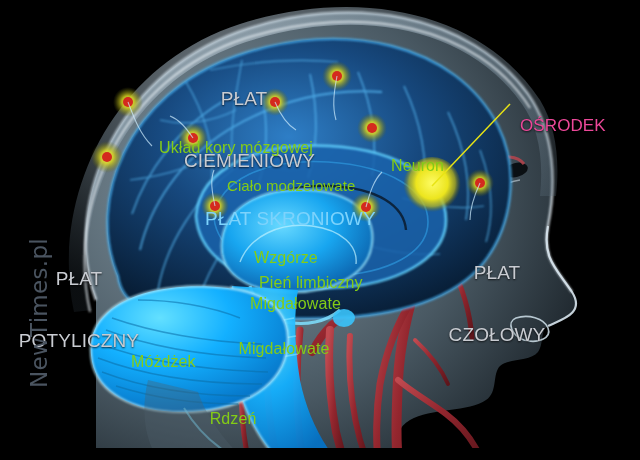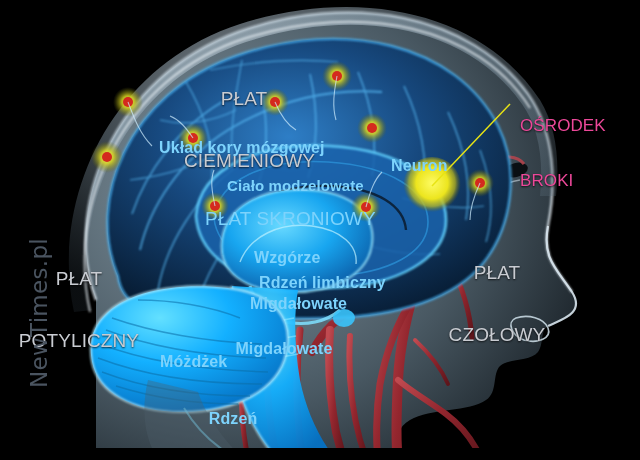--- a/index.html
+++ b/index.html
@@ -19,22 +19,22 @@
   
   .lbl{
     position:absolute;
     white-space:pre;
     line-height:1.08;
     pointer-events:auto;
     letter-spacing:.1px;
   }
   
   .lbl.dark{
-    color:#7dd3fc;
-    font-weight:bold;
+    color:#84cc16;
+    font-weight:normal;
   }
   
   .lbl.light{
     color:#c9ccd2;
     font-weight:normal;
     text-shadow:0 1px 2px rgba(0,0,0,.75);
   }
   .lbl.callout{
     color:#ec4899;
     font-weight:normal;
@@ -299,46 +299,45 @@
 
   <div class="lbl dark" style="left:391px;top:122px;font-size:16px;">
     <span class="ln">Neuron</span>
   </div>
 
   <div class="lbl dark" style="left:254px;top:214px;font-size:16px;">
     <span class="ln">Wzgórze</span>
   </div>
 
   <div class="lbl dark" style="left:259px;top:239px;font-size:16px;">
-    <span class="ln">Rdzeń limbiczny</span>
+    <span class="ln">Pień limbiczny</span>
   </div>
 
   <div class="lbl dark" style="left:250px;top:260px;font-size:16px;">
     <span class="ln">Migdałowate</span>
   </div>
 
   <div class="lbl dark center" style="left:228px;top:305px;width:112px;font-size:16px;">
     <span class="ln">Migdałowate</span>
   </div>
 
 
-  <div class="lbl dark" style="left:131px;top:318px;font-size:16px;margin-left:29px;">
+  <div class="lbl dark" style="left:131px;top:318px;font-size:16px;">
     <span class="ln">Móżdżek</span>
   </div>
 
   <div class="lbl dark center" style="left:180px;top:375px;width:106px;font-size:16px;">
     <span class="ln">Rdzeń</span>
     
   </div>
 
   <div class="lbl dark center" style="left:214px;top:415px;width:72px;font-size:16px;">
     <span class="ln">Pień</span>
     
   </div>
 
   <div class="lbl callout" style="left:520px;top:80px;font-size:17px;">
     <span class="ln">OŚRODEK</span>
-    <span class="ln">BROKI</span>
   </div>
 
   <div id="watermark">NewTimes.pl</div>
 
 </div>
 
 </body></html>

